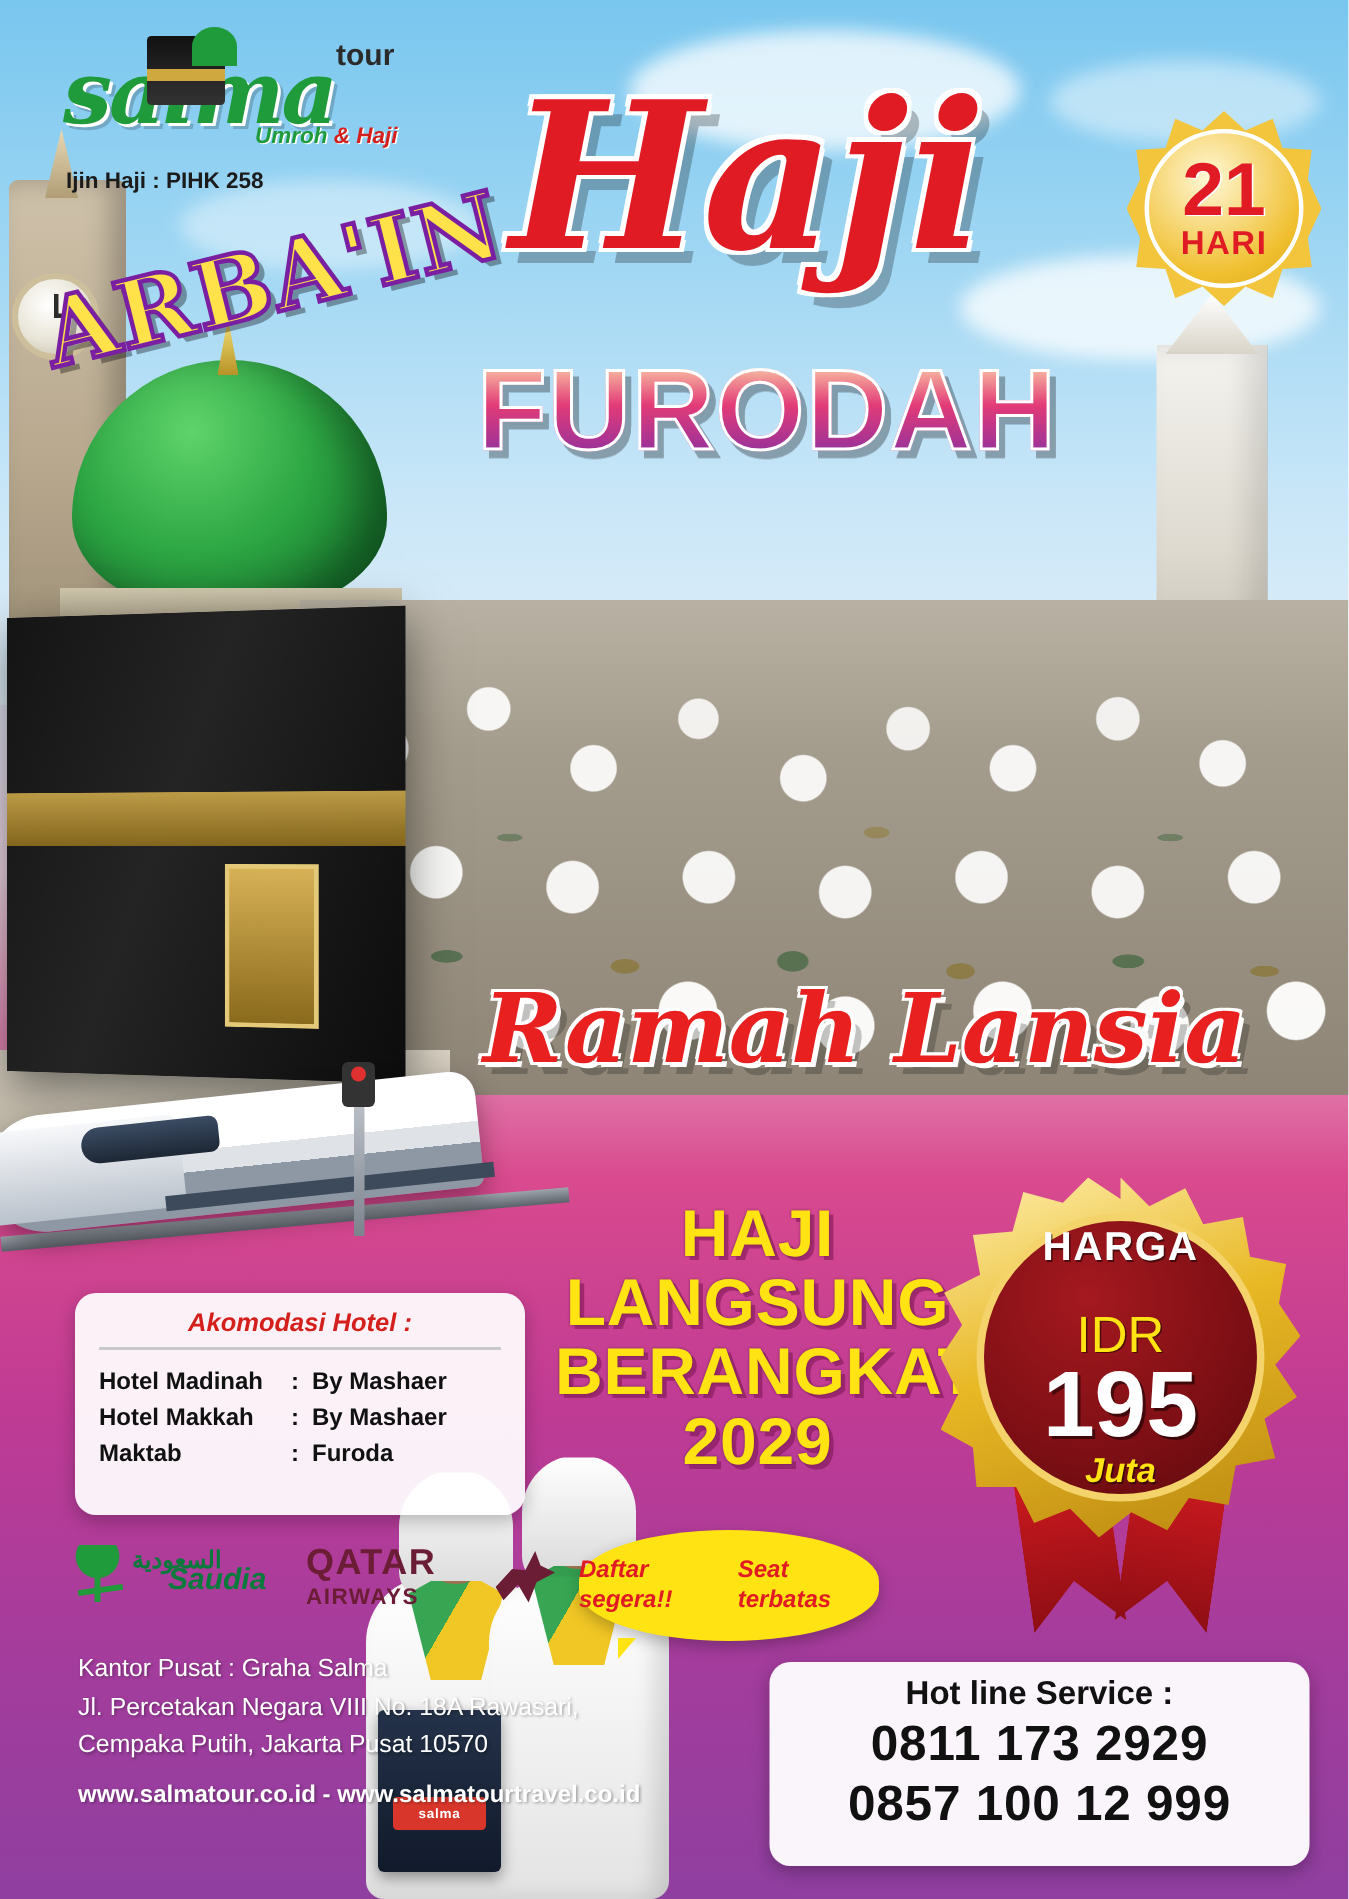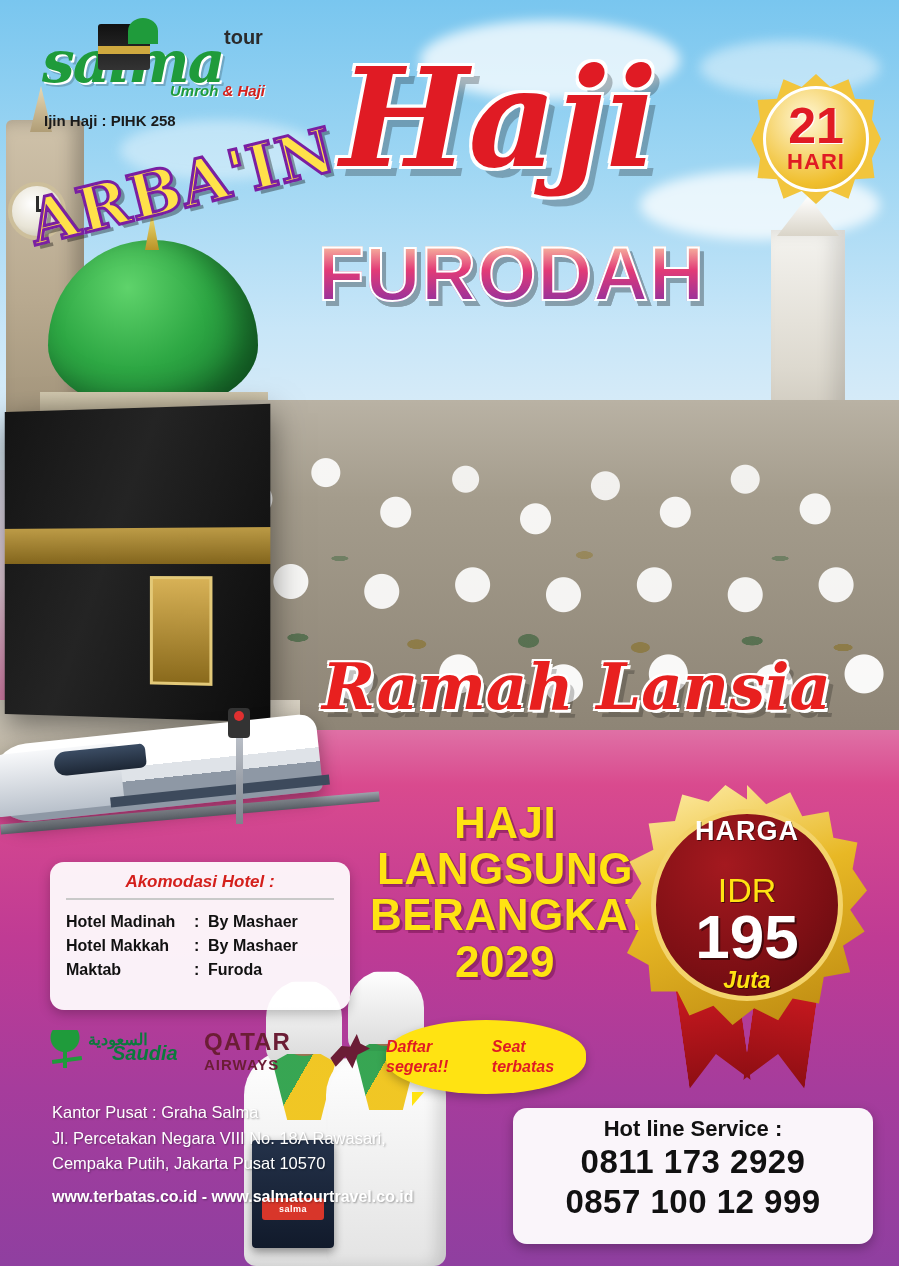--- a/index.html
+++ b/index.html
@@ -646,21 +646,21 @@
 
   <div class="daftar">
     <span>Daftar segera!!</span>
     <span>Seat terbatas</span>
   </div>
 
   <div class="addr">
     <div>Kantor Pusat : Graha Salma</div>
     <div>Jl. Percetakan Negara VIII No. 18A Rawasari,</div>
     <div>Cempaka Putih, Jakarta Pusat 10570</div>
-    <div class="web">www.terbatas.co.id - www.salmatourtravel.co.id</div>
+    <div class="web">www.salmatour.co.id - www.salmatourtravel.co.id</div>
   </div>
 
   <div class="hotline">
     <div class="t">Hot line Service :</div>
     <div class="n">0811 173 2929</div>
     <div class="n">0857 100 12 999</div>
   </div>
 
 </div>
 

